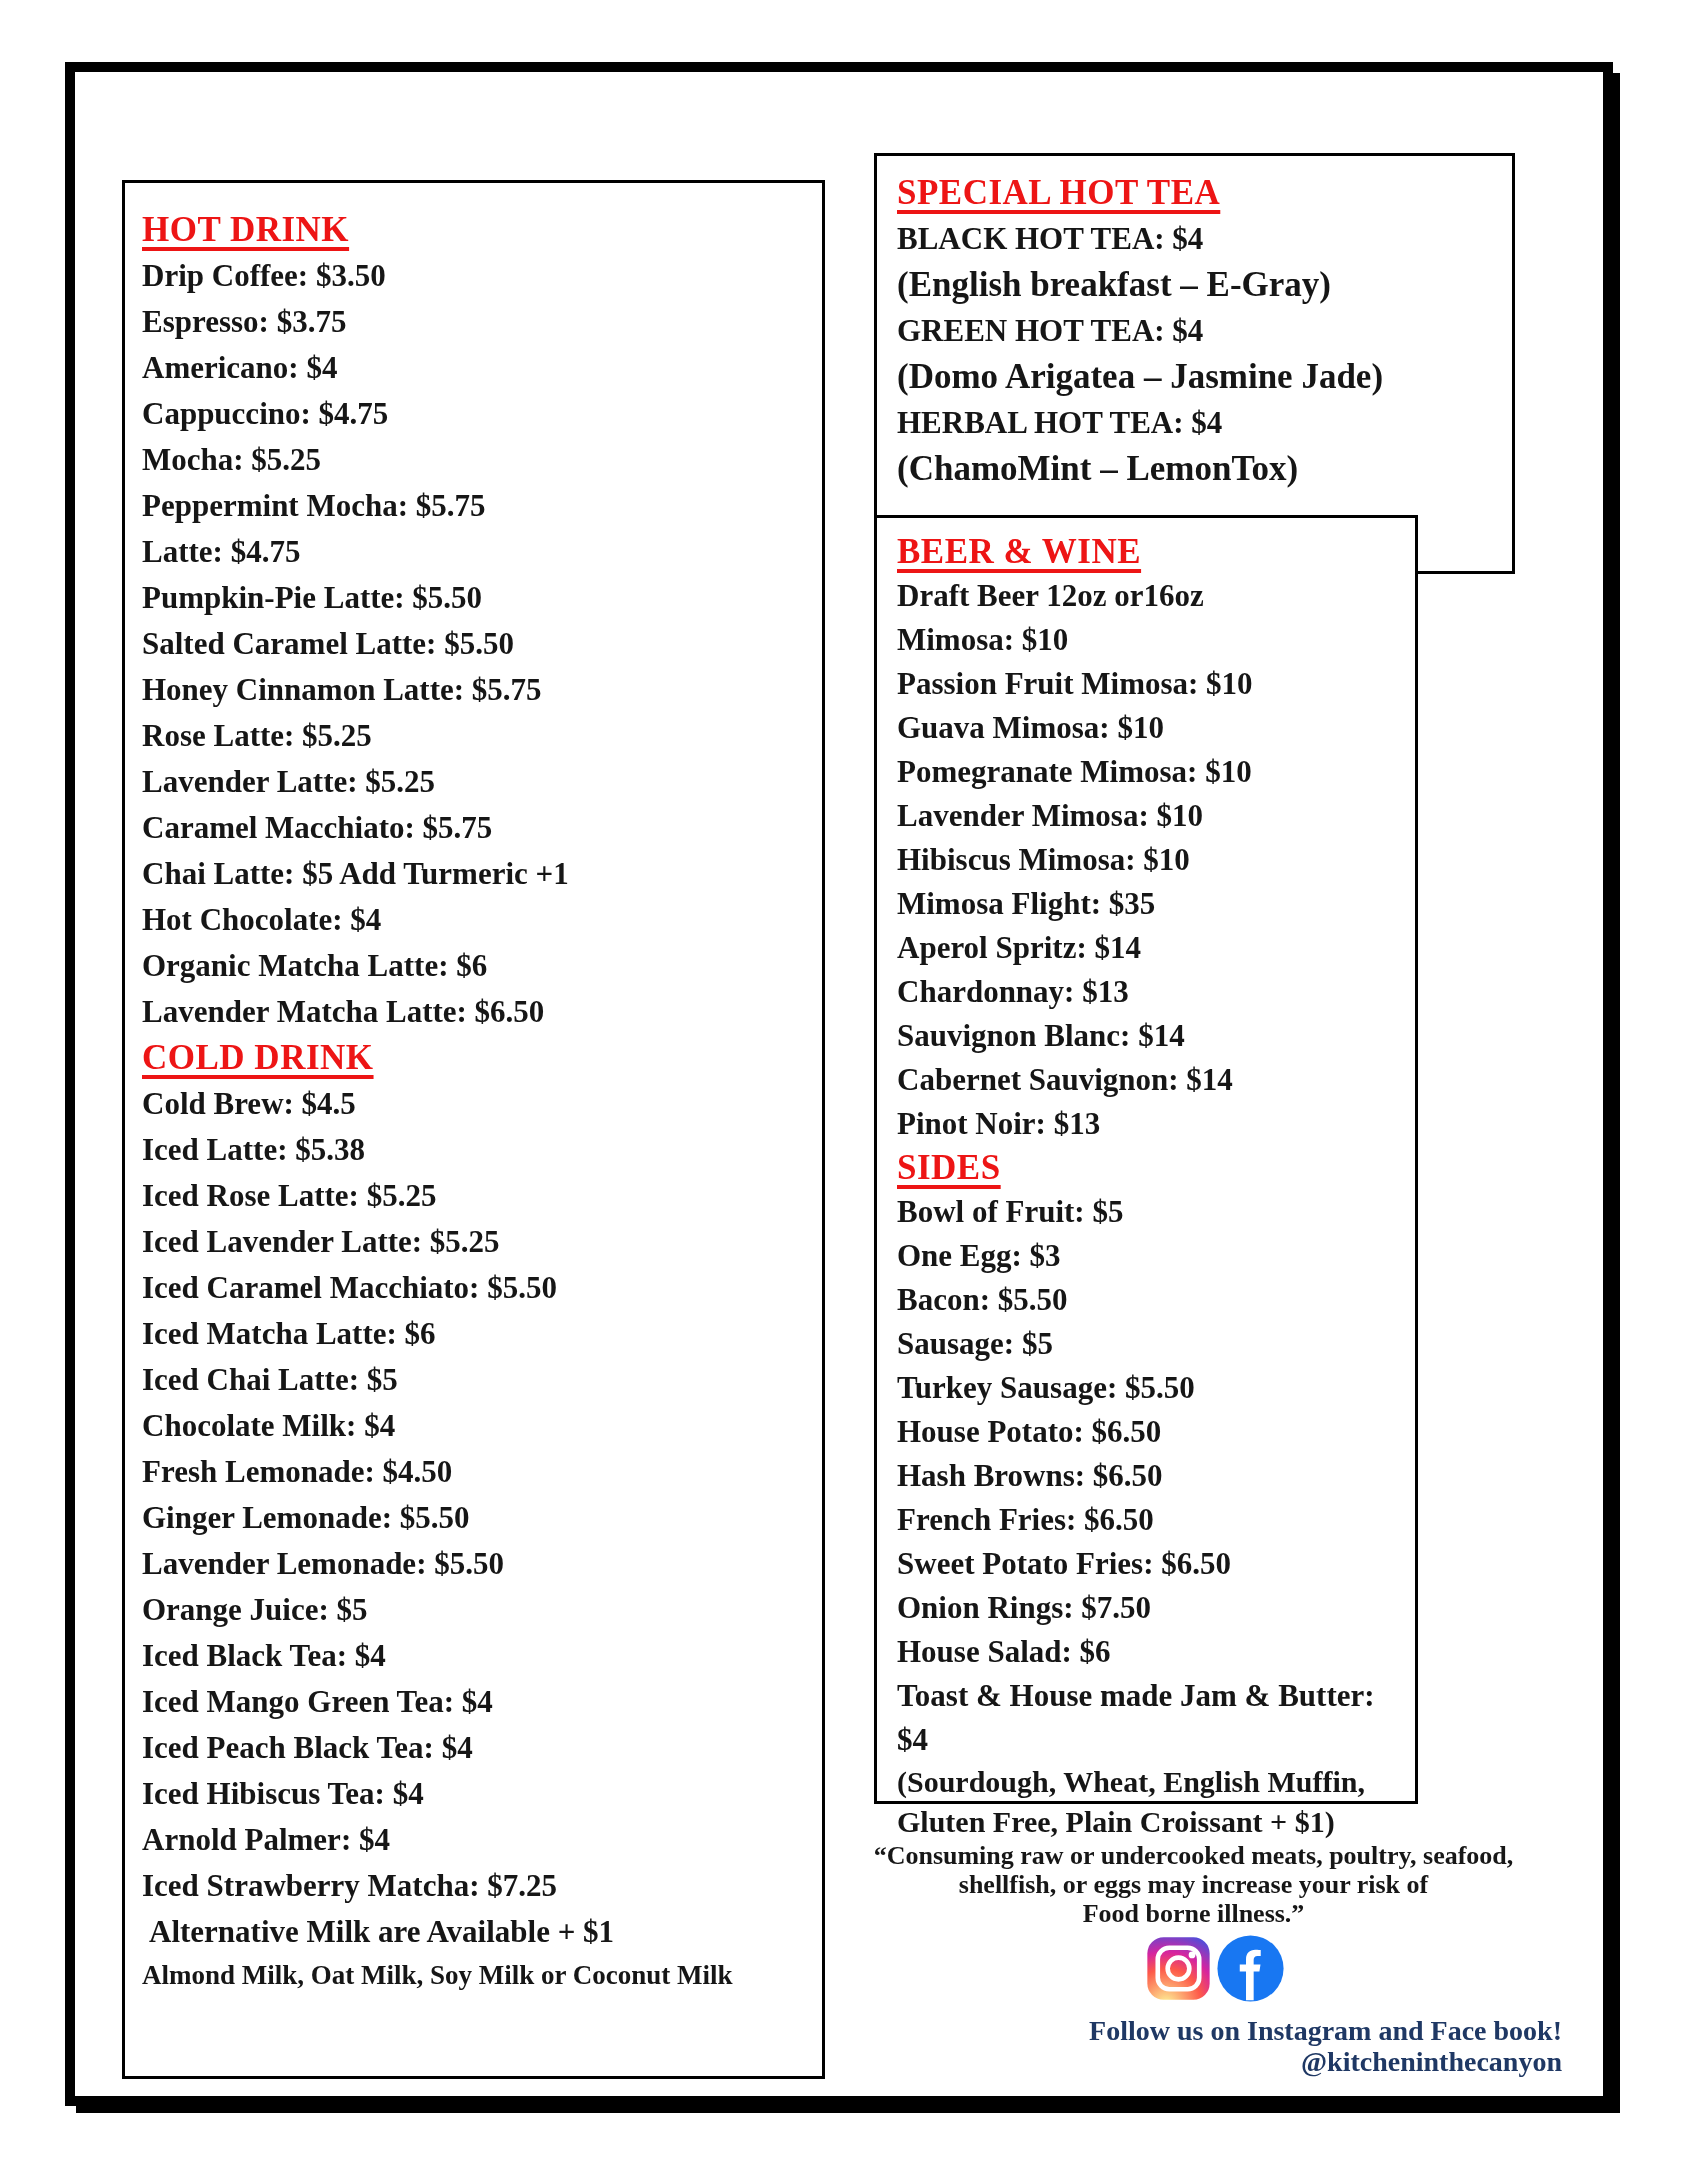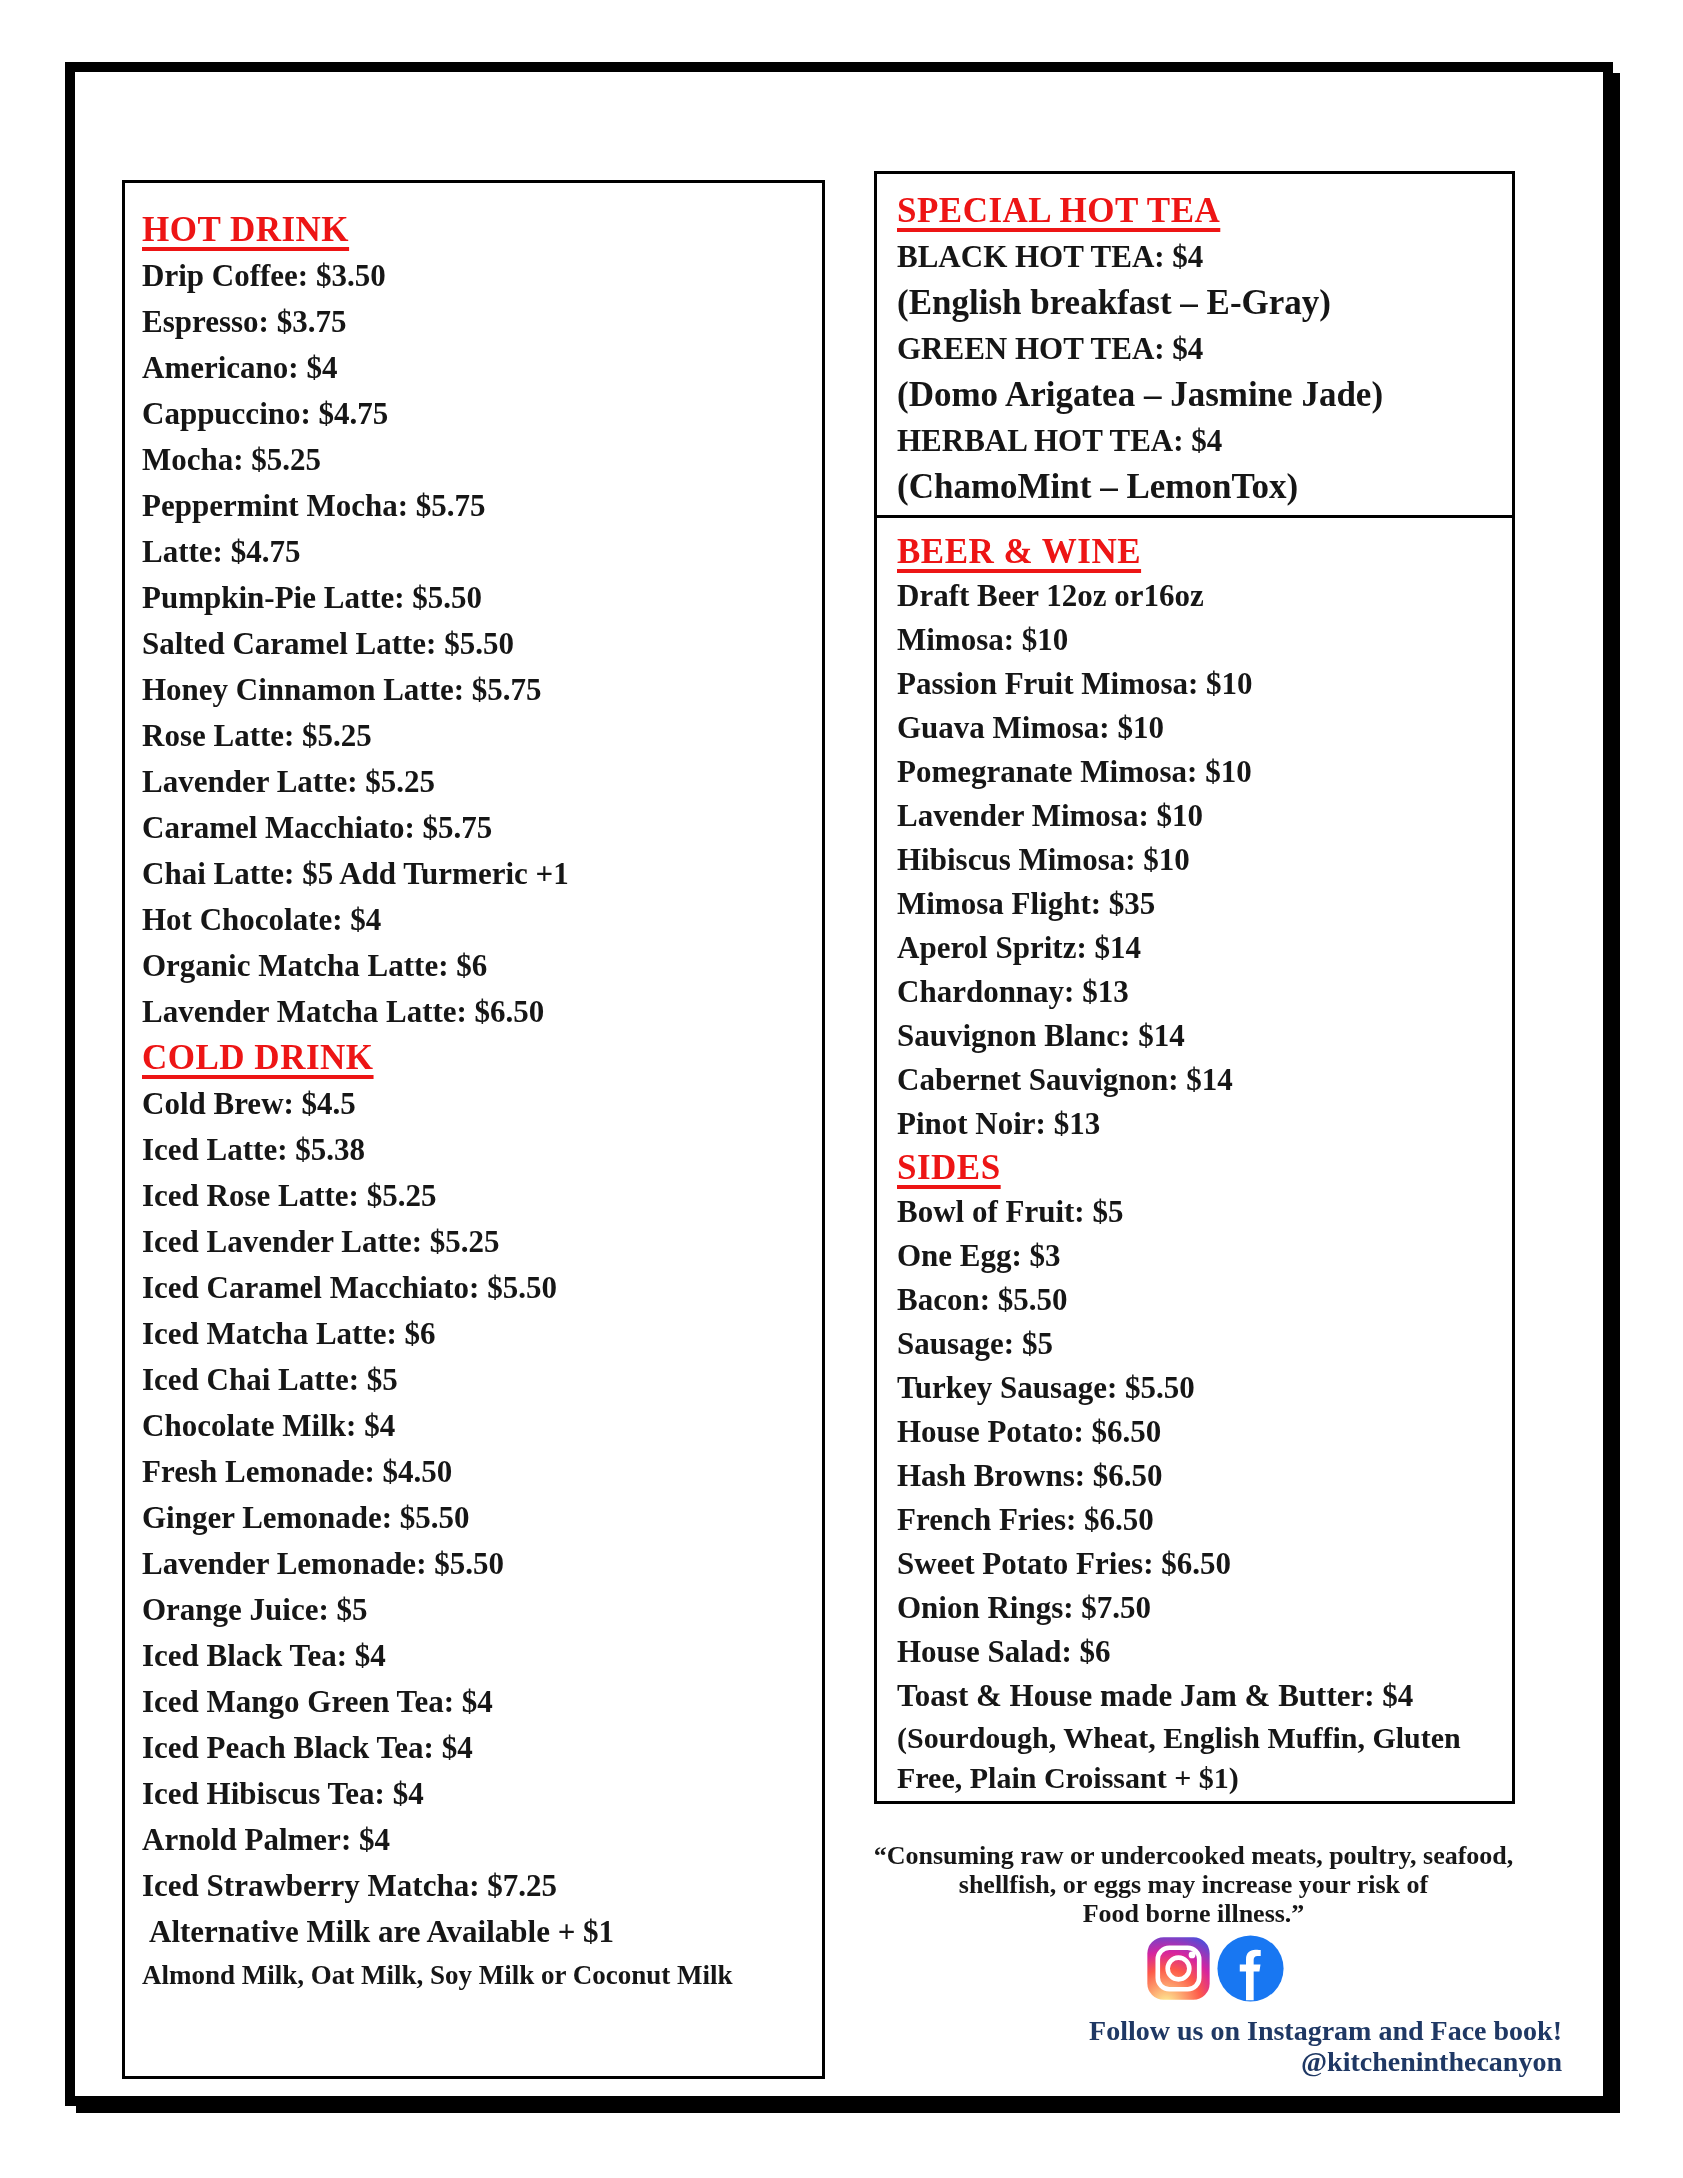--- a/index.html
+++ b/index.html
@@ -20,22 +20,22 @@
   .page-border{
     position:absolute;left:65px;top:62px;width:1548px;height:2044px;
     border:10px solid var(--border-black);
     box-shadow:9px 9px 0 -2px var(--border-black);
     background:#ffffff;
   }
   .menu-box{
     position:absolute;border:3px solid var(--border-black);background:#ffffff;
   }
   #left-box{left:122px;top:180px;width:703px;height:1899px;padding:24px 10px 0 17px;line-height:46px;}
-  #right-top-box{left:874px;top:171px;width:641px;height:421px;padding:14px 10px 0 20px;line-height:46px;}
-  #right-bottom-box{left:874px;top:515px;width:641px;height:1289px;padding:12px 10px 0 20px;line-height:44px;}
+  #right-top-box{left:874px;top:153px;width:641px;height:421px;padding:14px 10px 0 20px;line-height:46px;}
+  #right-bottom-box{left:874px;top:515px;width:544px;height:1289px;padding:12px 10px 0 20px;line-height:44px;}
 
   .menu-heading{font-size:35px;font-weight:bold;color:var(--heading-red);letter-spacing:0.5px;}
   .menu-heading span{text-decoration:underline;text-decoration-thickness:4px;text-underline-offset:6px;}
 
   .menu-line{font-weight:bold;color:var(--text-black);}
   .line-item{font-size:31px;}
   .line-note{font-size:35px;}
   .line-note-wrap{font-size:30px;line-height:40px;padding-bottom:24px;}
   .line-small{font-size:27px;line-height:40px;}
   .line-indent{padding-left:7px;}

